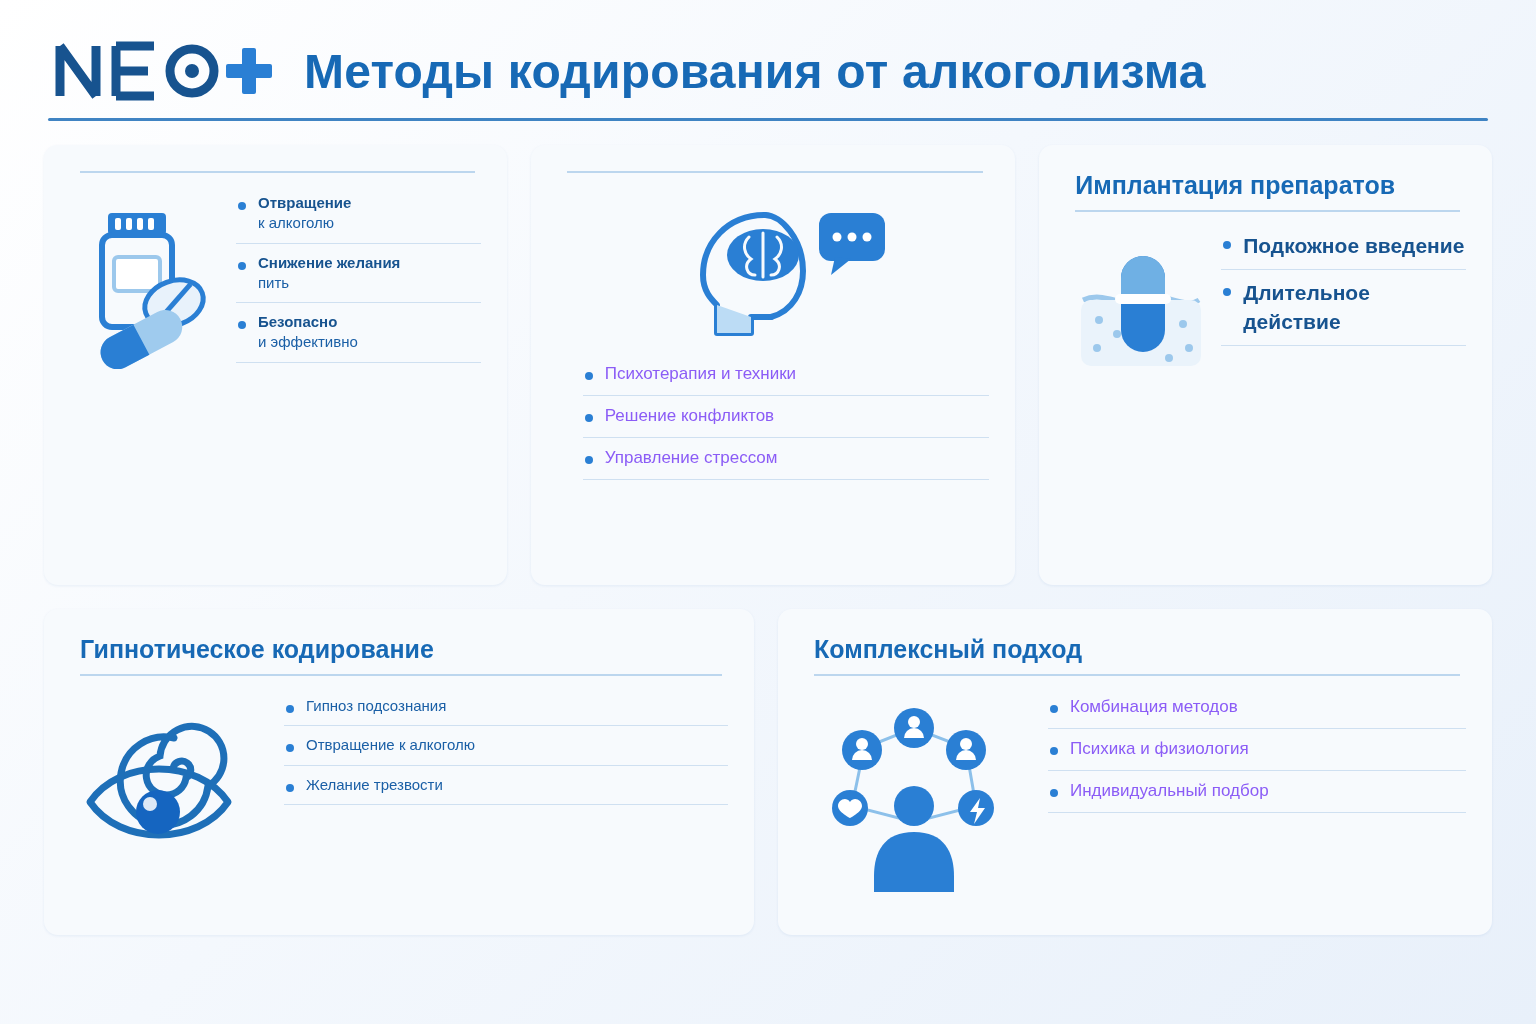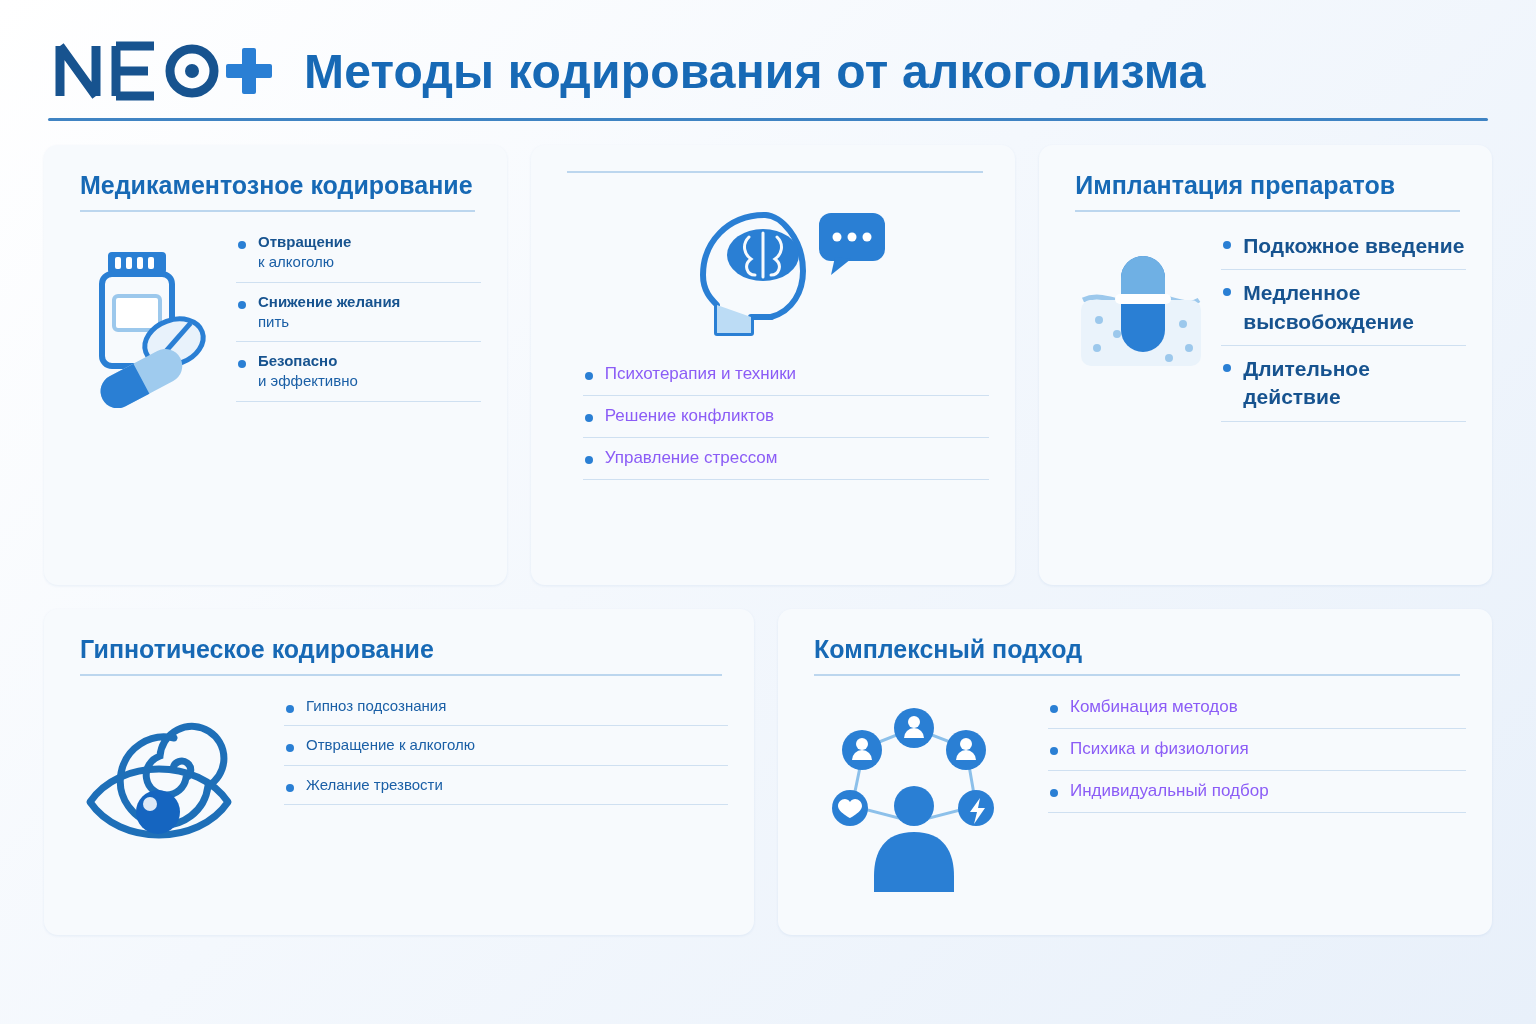--- a/index.html
+++ b/index.html
@@ -158,21 +158,20 @@
         </g>
       </svg>
     </div>
     <div class="title">Методы кодирования от алкоголизма</div>
   </div>
   <div class="header-rule"></div>
 
   <div class="row row1">
 
     <div class="card">
-      <div class="card-title">Медикаментозное кодирование</div>
       <div class="title-rule"></div>
       <div class="card-body">
         <div class="icon-wrap">
           <svg width="160" height="170" viewBox="0 0 160 170" aria-hidden="true">
 
             <rect x="38" y="14" width="58" height="22" rx="4" fill="#2a7fd4"></rect>
             <g fill="#ffffff">
               <rect x="45" y="19" width="6" height="12" rx="2"></rect>
               <rect x="56" y="19" width="6" height="12" rx="2"></rect>
               <rect x="67" y="19" width="6" height="12" rx="2"></rect>
@@ -269,24 +268,20 @@
             <rect x="56" y="18" width="44" height="96" rx="22" fill="#2a7fd4"></rect>
             <path d="M56 40 a22 22 0 0 1 44 0 v18 h-44z" fill="#6fb0e4"></path>
             <rect x="50" y="56" width="56" height="10" rx="5" fill="#ffffff"></rect>
           </svg>
         </div>
         <ul class="bullets md">
           <li>
             <span>Подкожное введение</span>
           </li>
           <li>
-            <span>Медленное</span><br>
-            <span>высвобождение</span>
-          </li>
-          <li>
             <span>Длительное действие</span>
           </li>
         </ul>
       </div>
     </div>
   </div>
 
   <div class="row row2">
 
     <div class="card">

